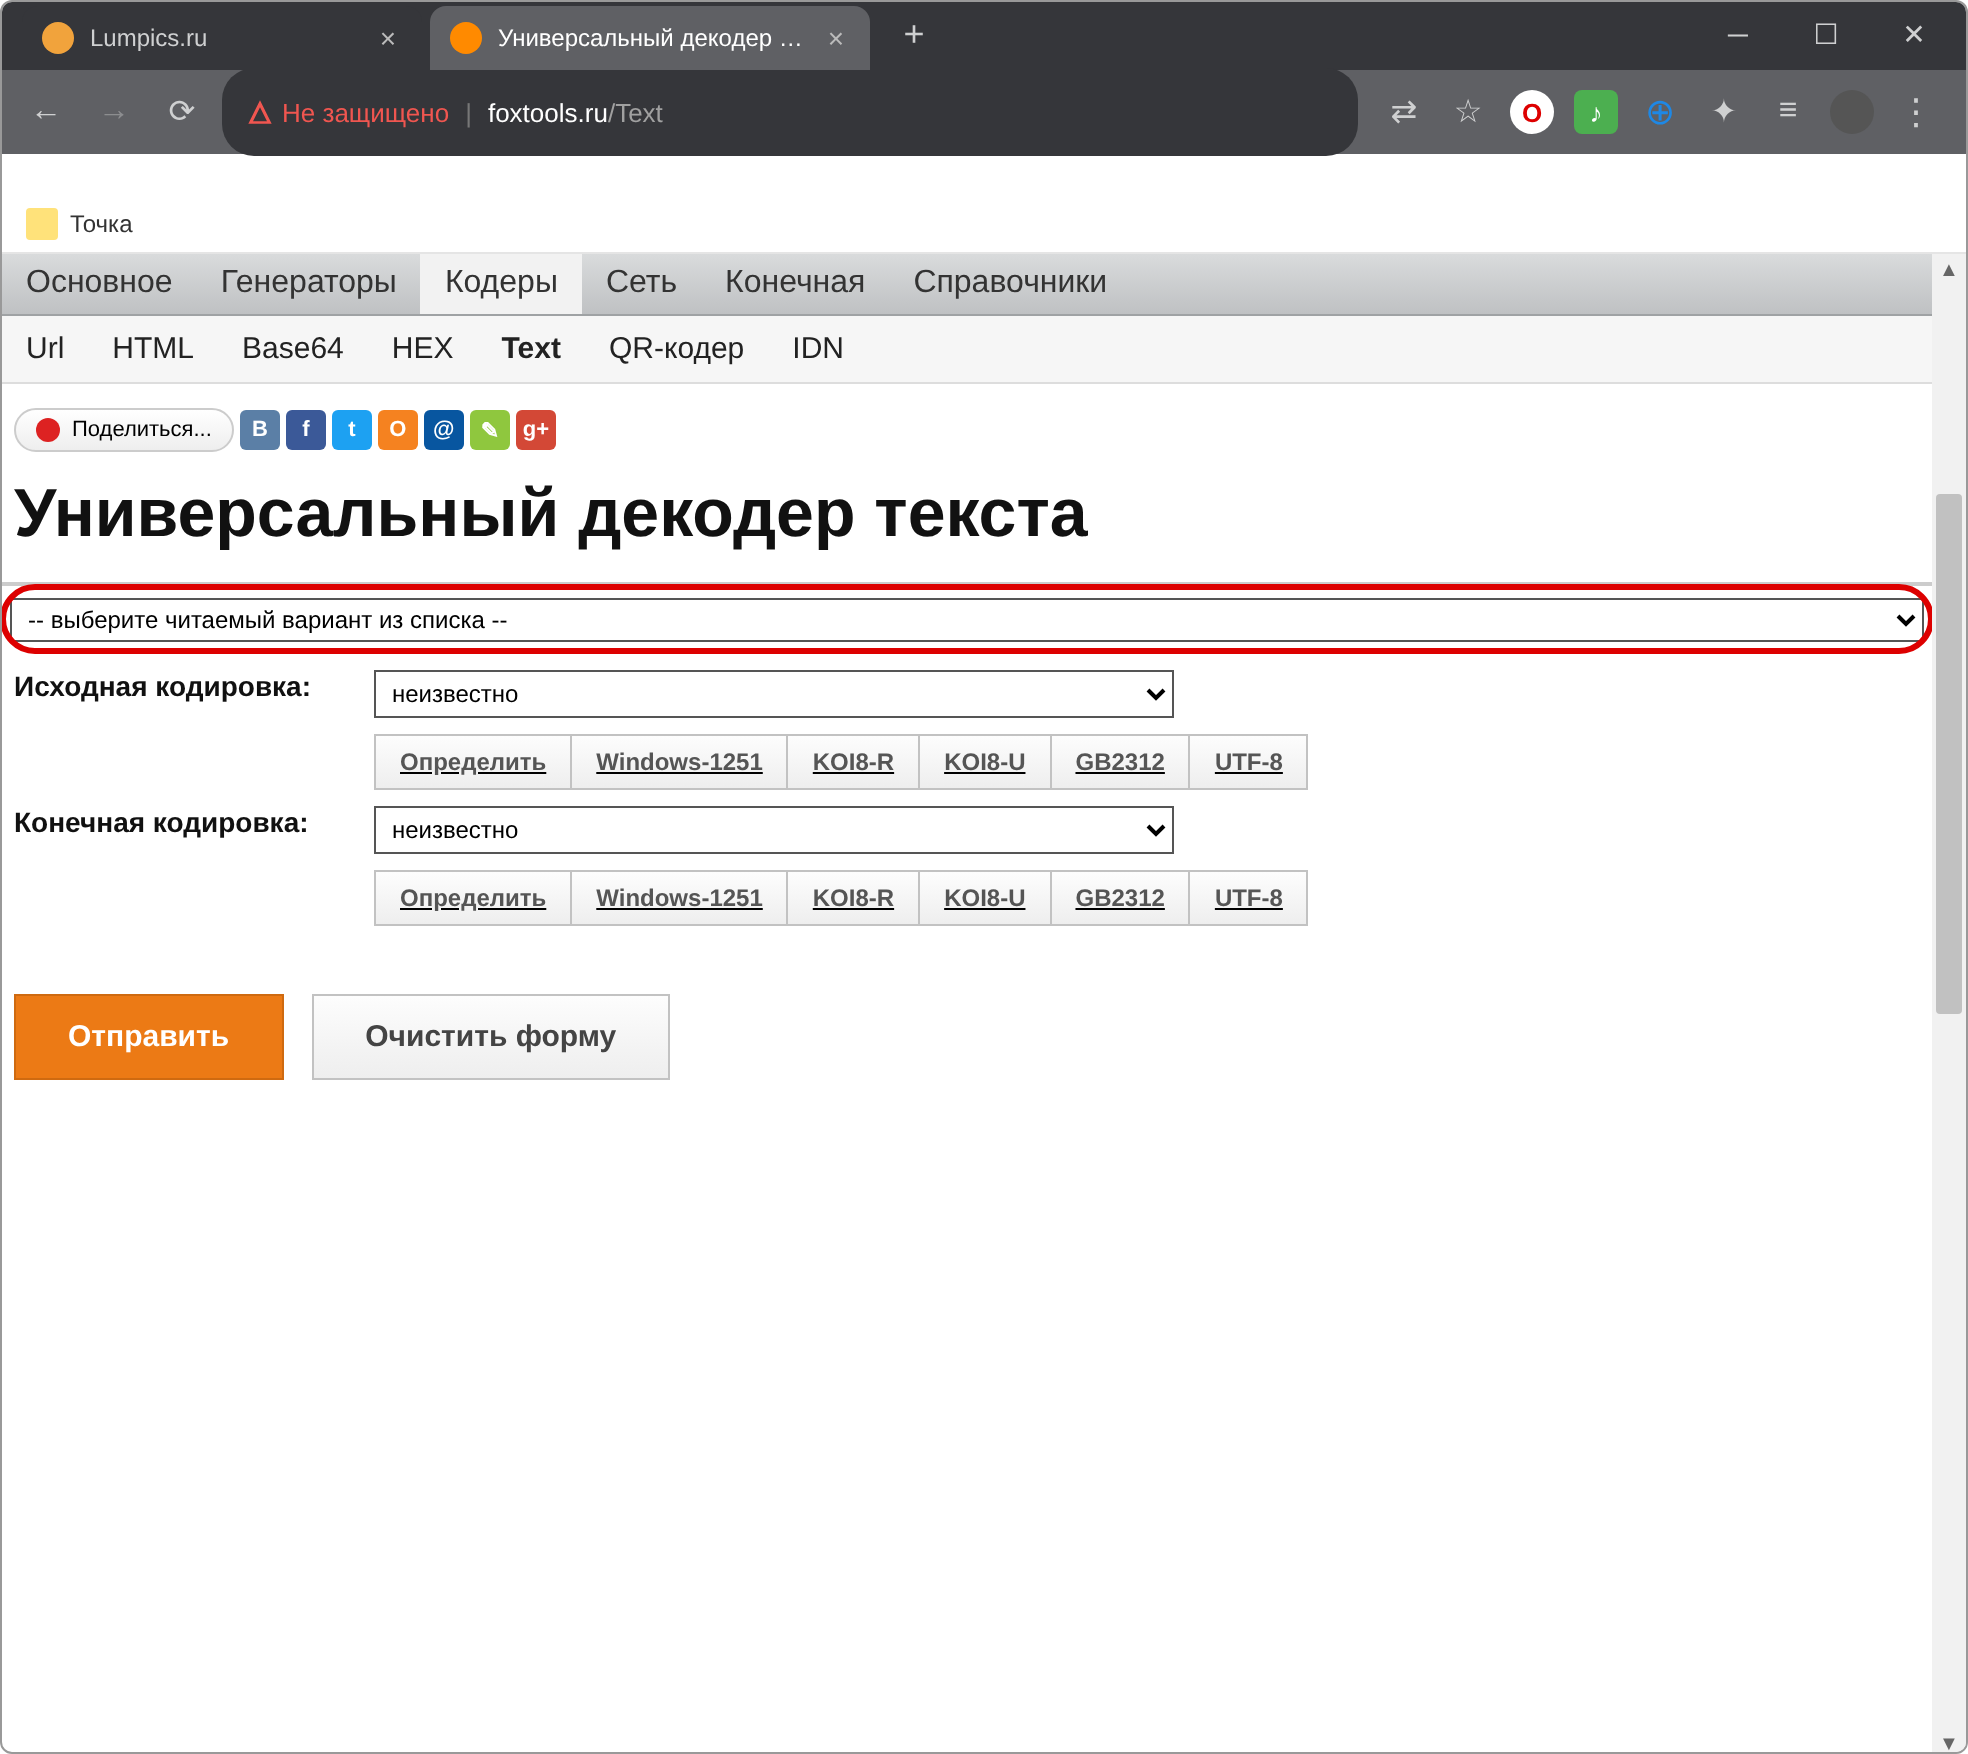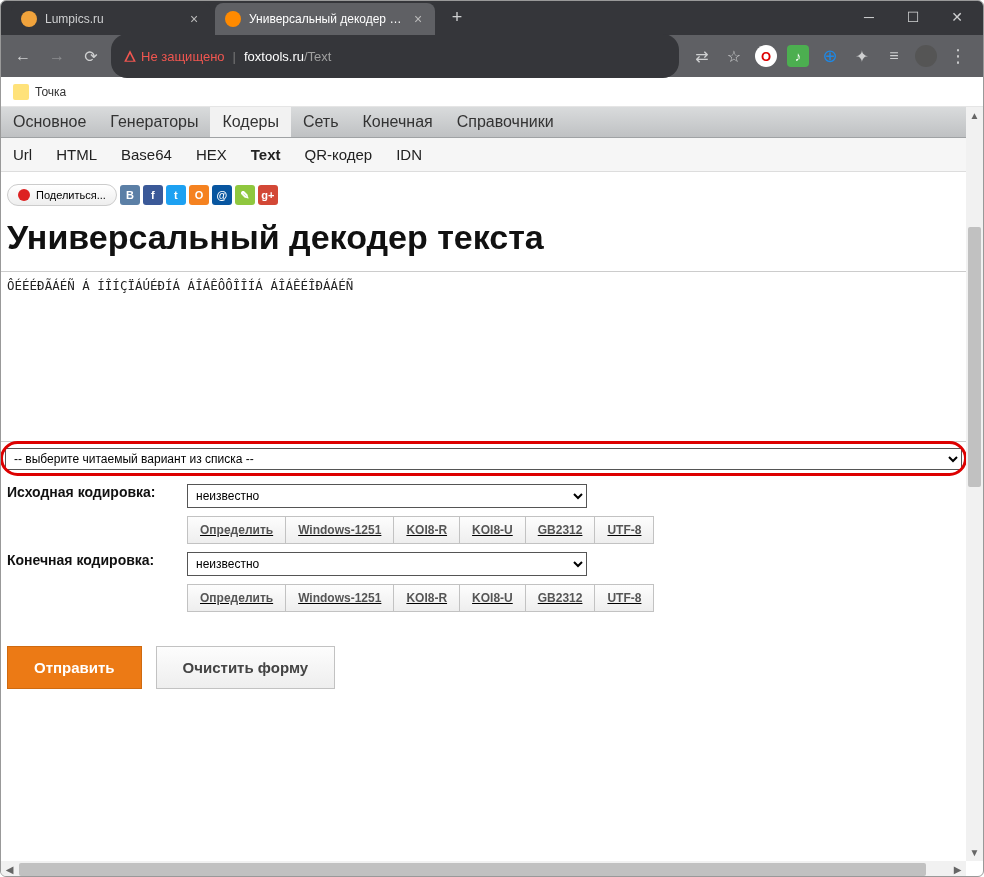--- a/index.html
+++ b/index.html
@@ -22,21 +22,21 @@
   .nav-btn { width: 28px; height: 28px; display:flex; align-items:center; justify-content:center; color:#cfd0d1; font-size:16px; border-radius:50%; cursor:pointer; }
   .address { flex: 1; background: #35363a; border-radius: 16px; height: 44px; display: flex; align-items: center; padding: 0 12px; color: #cfd0d1; font-size: 13px; gap: 8px; }
   .not-secure { color: #f05650; display:flex; align-items:center; gap:4px; }
   .not-secure svg { width:14px; height:14px; }
   .url-host { color: #fff; }
   .url-path { color: #a0a0a0; }
   .ext-icons { display:flex; align-items:center; gap:10px; padding: 0 6px; }
   .ext-ico { width:22px; height:22px; display:flex; align-items:center; justify-content:center; border-radius:4px; cursor:pointer; }
   .star { font-size:16px; }
 
-  .bookmarks-bar { background:#fff; height: 30px; border-bottom: 1px solid #e5e5e5; display:flex; align-items:center; padding: 0 12px; gap:6px; font-size:12px; color:#333; }
+  .bookmarks-bar { background:#fff; height: 30px; border-bottom: 1px solid #e5e5e5; display:flex; align-items:center; padding: 0 12px; gap:6px; font-size:12px; color:#333;margin-top:20px; }
   .bm-icon { width:16px; height:16px; background:#ffe27a; border-radius:2px; }
 
   
   .viewport { position: relative; height: calc(877px - 76px - 30px); }
   .page-scroll-y { position:absolute; right:0; top:0; bottom:17px; width:17px; background:#f1f1f1; }
   .page-scroll-y .thumb { position:absolute; left:2px; right:2px; top:120px; height:260px; background:#c1c1c1; border-radius:2px; }
   .page-scroll-y .arrow { width:100%; height:17px; display:flex; align-items:center; justify-content:center; color:#666; font-size:10px; }
   .page-scroll-y .arrow.up { position:absolute; top:0; }
   .page-scroll-y .arrow.down { position:absolute; bottom:0; }
   .page-scroll-x { position:absolute; left:0; right:17px; bottom:0; height:17px; background:#f1f1f1; }
@@ -175,21 +175,20 @@
           <div class="soc" style="background: rgb(245, 130, 32);">O</div>
           <div class="soc" style="background: rgb(8, 86, 160);">@</div>
           <div class="soc" style="background: rgb(143, 199, 62);">✎</div>
           <div class="soc" style="background: rgb(211, 72, 54);">g+</div>
         </div>
     </div>
 
     <h1 class="page-title">Универсальный декодер текста</h1>
 
     <div class="sep"></div>
-    <textarea class="textarea" style="">ÔÉÉÉÐÃÁÉÑ Á ÍÎÍÇÏÁÚÉÐÍÁ ÁÎÁÊÔÔÎÎÍÁ ÁÎÁÊÉÎÐÁÁÉÑ</textarea>
     <div class="sep"></div>
 
     <div class="variant-wrap">
       <div class="variant-highlight"></div>
       <select class="variant-select">
         <option>-- выберите читаемый вариант из списка --</option>
       </select>
     </div>
 
     <table class="form">

